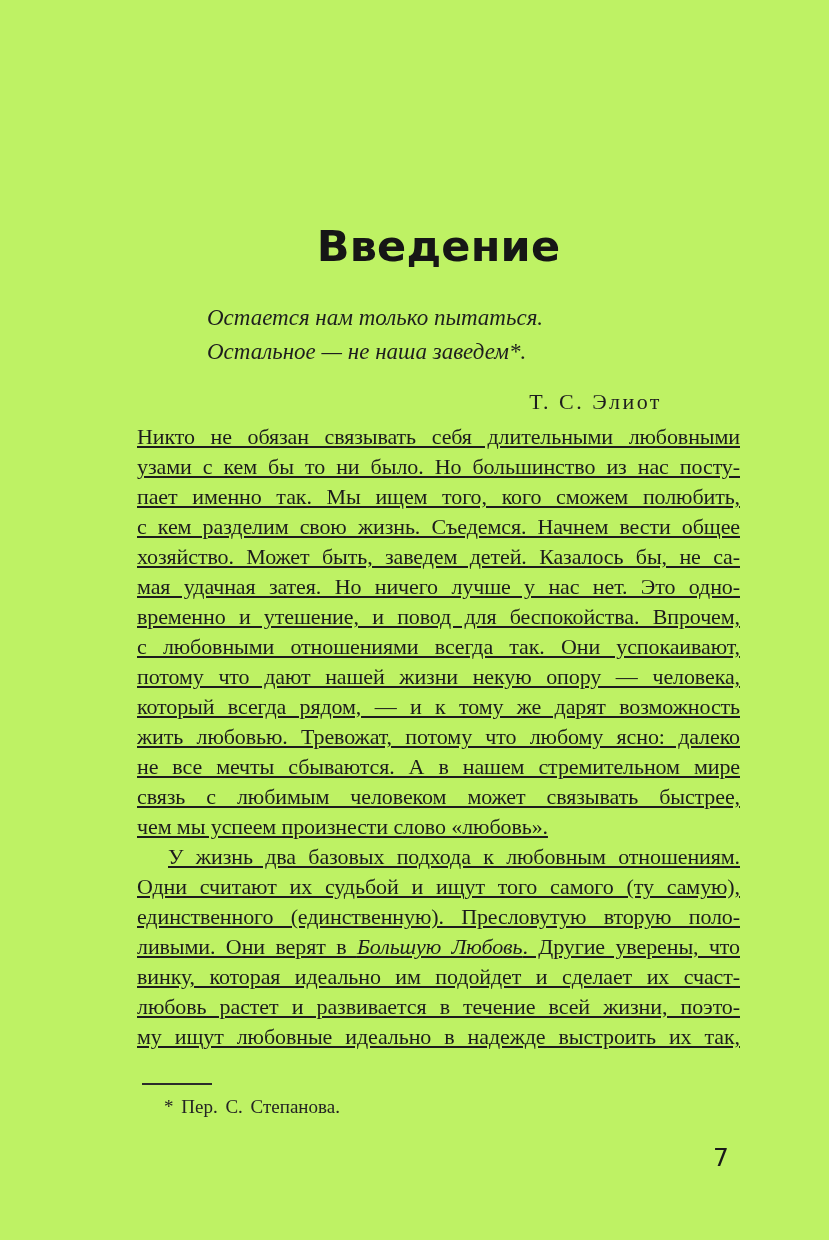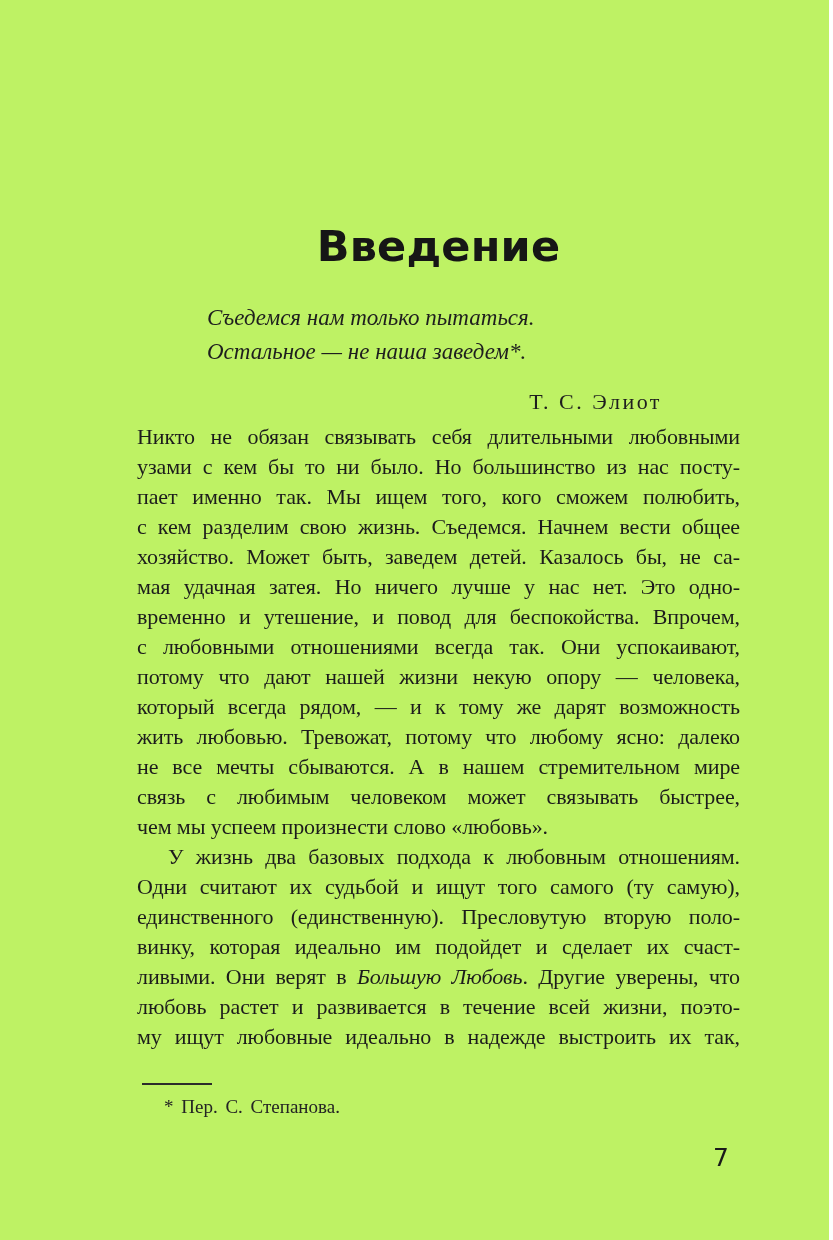--- a/index.html
+++ b/index.html
@@ -57,20 +57,21 @@
     width: 603px;
     font-size: 22px;
     line-height: 30px;
     letter-spacing: -0.1px;
     color: #1c1c1c;
   }
   .body-text .line {
     text-align: justify;
     text-align-last: left;
     white-space: normal;
+    text-decoration: underline;
   }
   .body-text .line.j {
     text-align-last: justify;
   }
   .body-text .line.ind {
     text-indent: 31px;
   }
   .body-text em {
     font-style: italic;
   }
@@ -104,21 +105,21 @@
   }
 </style>
 </head>
 <body>
 
 <div class="page">
 
   <h1 class="chapter-title">Введение</h1>
 
   <div class="epigraph">
-    <div>Съедемся нам только пытаться.</div>
+    <div>Остается нам только пытаться.</div>
     <div>Остальное — не наша заведем*.</div>
     <div class="attribution">Т. С. Элиот</div>
   </div>
 
   <div class="body-text">
       <div class="line j"><span>Никто не обязан связывать себя длительными любовными</span></div>
       <div class="line j"><span>узами с кем бы то ни было. Но большинство из нас посту-</span></div>
       <div class="line j"><span>пает именно так. Мы ищем того, кого сможем полюбить,</span></div>
       <div class="line j"><span>с кем разделим свою жизнь. Съедемся. Начнем вести общее</span></div>
       <div class="line j"><span>хозяйство. Может быть, заведем детей. Казалось бы, не са-</span></div>
@@ -127,22 +128,22 @@
       <div class="line j"><span>с любовными отношениями всегда так. Они успокаивают,</span></div>
       <div class="line j"><span>потому что дают нашей жизни некую опору — человека,</span></div>
       <div class="line j"><span>который всегда рядом, — и к тому же дарят возможность</span></div>
       <div class="line j"><span>жить любовью. Тревожат, потому что любому ясно: далеко</span></div>
       <div class="line j"><span>не все мечты сбываются. А в нашем стремительном мире</span></div>
       <div class="line j"><span>связь с любимым человеком может связывать быстрее,</span></div>
       <div class="line"><span>чем мы успеем произнести слово «любовь».</span></div>
       <div class="line j ind"><span>У жизнь два базовых подхода к любовным отношениям.</span></div>
       <div class="line j"><span>Одни считают их судьбой и ищут того самого (ту самую),</span></div>
       <div class="line j"><span>единственного (единственную). Пресловутую вторую поло-</span></div>
+      <div class="line j"><span>ливыми. Они верят в </span><em>Большую Любовь</em><span>. Другие уверены, что</span></div>
       <div class="line j"><span>винку, которая идеально им подойдет и сделает их счаст-</span></div>
-      <div class="line j"><span>ливыми. Они верят в </span><em>Большую Любовь</em><span>. Другие уверены, что</span></div>
       <div class="line j"><span>любовь растет и развивается в течение всей жизни, поэто-</span></div>
       <div class="line j"><span>му ищут любовные идеально в надежде выстроить их так,</span></div>
     </div>
 
   <div class="footnote-rule"></div>
 
   <div class="footnote">* Пер. С. Степанова.</div>
 
   <div class="page-number">7</div>
 

